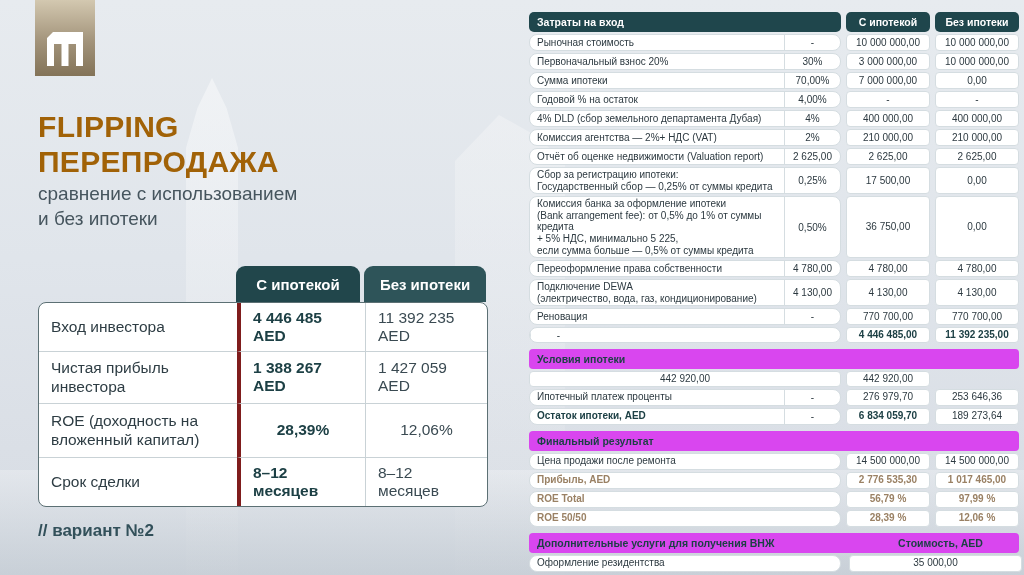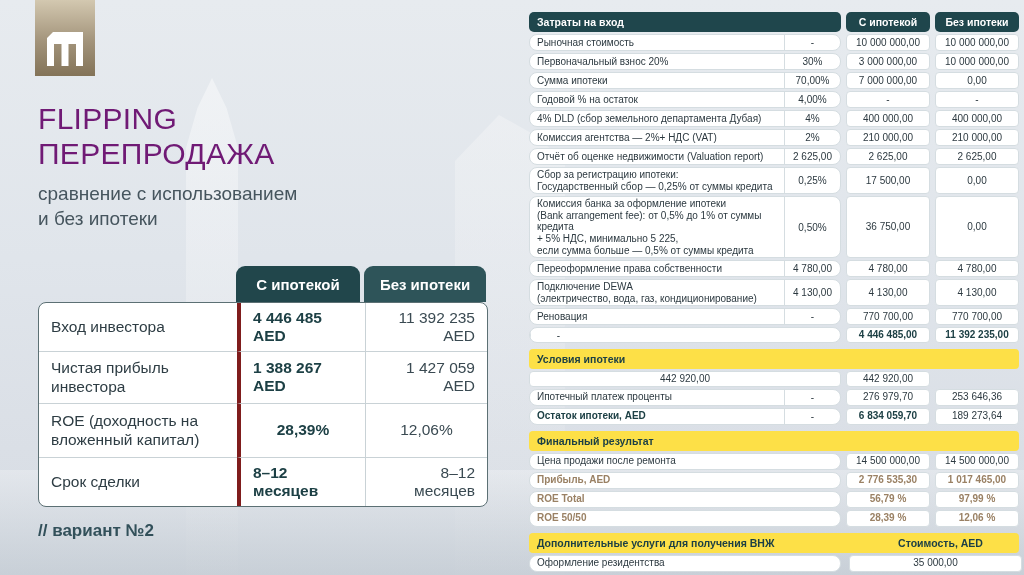--- a/index.html
+++ b/index.html
@@ -17,51 +17,51 @@
       background:linear-gradient(180deg,rgba(250,250,250,.7),rgba(228,230,233,.2));
       clip-path:polygon(40% 0,70% 4%,100% 10%,100% 100%,0 100%,0 10%);}
   .water{position:absolute;left:0;right:0;bottom:0;height:105px;pointer-events:none;
       background:linear-gradient(180deg,rgba(255,255,255,.25),rgba(183,192,201,.45));}
 
   
   .logo{position:absolute;left:35px;top:0;width:60px;height:76px;
       background:linear-gradient(180deg,#d3c8b0 0%,#b4a habit 0%,#8a7a5f 100%);
       background:linear-gradient(180deg,#d3c8b0 0%,#a2937a 55%,#837358 100%);
       display:flex;align-items:flex-end;justify-content:center;padding-bottom:9px;box-sizing:border-box;}
-  .title{position:absolute;left:38px;top:102px;color:#701a75;font-weight:400;
+  .title{position:absolute;left:38px;top:110px;color:#a16207;font-weight:700;
       font-size:30px;line-height:1.16;letter-spacing:.3px;}
   .subtitle{position:absolute;left:38px;top:181px;color:#46555e;font-size:19px;line-height:1.32;}
   .variant{position:absolute;left:38px;top:521px;color:#32505a;font-size:17px;font-weight:600;}
 
   .sumwrap{position:absolute;left:38px;top:266px;width:450px;}
   .sumpills{display:flex;margin-left:198px;}
   .sumpill{height:36px;border-radius:9px 9px 0 0;display:flex;align-items:center;justify-content:center;
       color:#fff;font-weight:700;font-size:15px;}
   .sumpill.p1{width:124px;background:#21464b;margin-right:4px;}
   .sumpill.p2{width:122px;background:#2e5459;}
   .sumcard{background:#fff;border:1px solid #5c7074;border-radius:8px;overflow:hidden;
       display:grid;grid-template-columns:198px 128px 122px;}
   .sc{border-top:1px solid #c9d2d6;display:flex;align-items:center;padding:6px 12px;box-sizing:border-box;}
   .sc.r0{border-top:none;}
   .sc.lbl{color:#2e3d44;font-size:15.5px;line-height:1.25;}
   .sc.v1{border-left:4px solid #7f1d1d;justify-content:center;text-align:left;
       color:#1d4045;font-weight:700;font-size:15.5px;}
-  .sc.v2{border-left:1px solid #c9d2d6;justify-content:center;text-align:right;
+  .sc.v2{border-left:1px solid #c9d2d6;justify-content:center;text-align:left;
       color:#3a4a52;font-size:15.5px;}
   .h38{min-height:38px;} .h54{min-height:54px;}
 
   
   .rp{position:absolute;left:529px;top:12px;width:490px;}
   .sec{margin-bottom:6px;}
   .hdr-row{display:grid;grid-template-columns:312px 84px 84px;column-gap:5px;margin-bottom:2px;}
   .bar-dark{background:#1f464c;color:#fff;font-weight:700;font-size:10.5px;border-radius:5px;
       padding:4px 8px;display:flex;align-items:center;}
   .pill-dark{background:#1f464c;color:#fff;font-weight:700;font-size:10.5px;border-radius:5px;
       display:flex;align-items:center;justify-content:center;}
-  .bar-light{background:#fde047;color:#1d4045;font-weight:700;font-size:10.5px;border-radius:4px;
+  .bar-light{background:#d946ef;color:#1d4045;font-weight:700;font-size:10.5px;border-radius:4px;
       padding:4px 8px;margin-bottom:2px;display:grid;grid-template-columns:312px 173px;column-gap:5px;align-items:center;}
   .bar-light .vh{text-align:center;}
   .row{display:grid;grid-template-columns:312px 84px 84px;column-gap:5px;margin-bottom:2px;}
   .row2{display:grid;grid-template-columns:312px 173px;column-gap:8px;margin-bottom:2px;}
   .mainbox{display:flex;background:#fff;border:1px solid #d5dde1;border-radius:8px;overflow:hidden;}
   .mainbox .lbl{flex:1;padding:1px 7px;display:flex;align-items:center;color:#2c3940;
       font-size:10px;line-height:1.16;white-space:pre-line;min-height:13px;}
   .mainbox .pct{width:55px;border-left:1px solid #d5dde1;display:flex;align-items:center;
       justify-content:center;color:#2c3940;font-size:10px;text-align:center;}
   .vbox{background:#fff;border:1px solid #d5dde1;border-radius:4px;display:flex;align-items:center;

